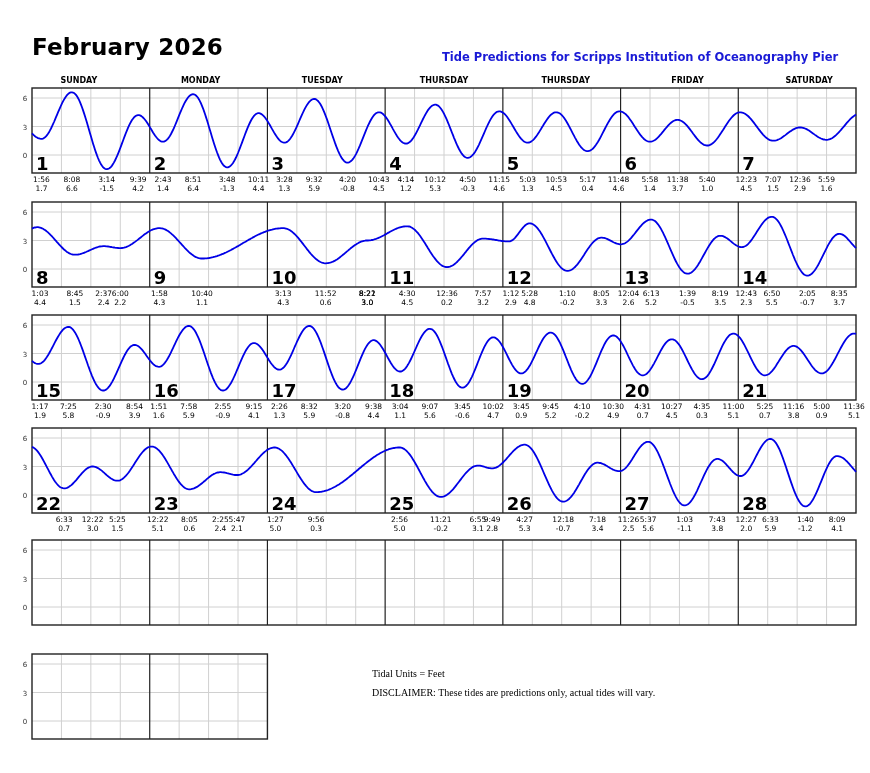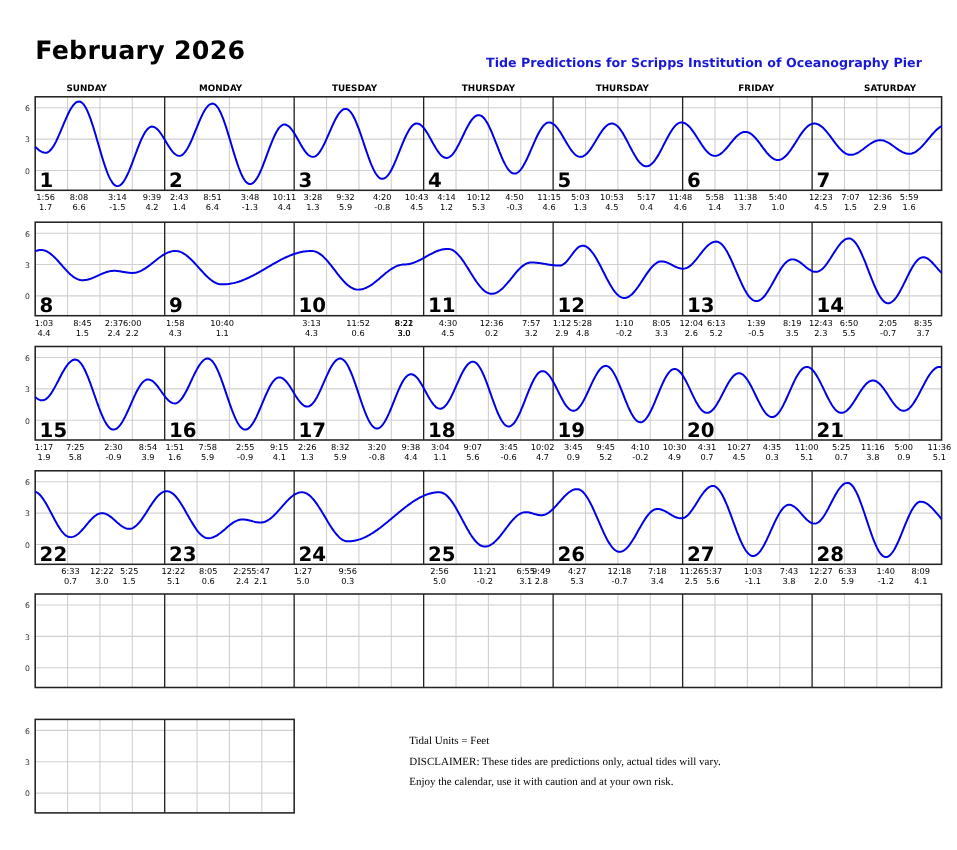--- a/index.html
+++ b/index.html
@@ -462,14 +462,13 @@
       <rect x="32" y="654" width="235.42857142857144" height="85" fill="none" stroke="#222222" stroke-width="1.4"></rect>
     </g>
     <text x="25" y="667" font-family="DejaVu Sans, sans-serif" font-size="7" text-anchor="middle" fill="#333">6</text>
     <text x="25" y="695.5" font-family="DejaVu Sans, sans-serif" font-size="7" text-anchor="middle" fill="#333">3</text>
     <text x="25" y="724" font-family="DejaVu Sans, sans-serif" font-size="7" text-anchor="middle" fill="#333">0</text>
   </svg>
 
 <div class="footer">
   <div>Tidal Units = Feet</div>
   <div>DISCLAIMER: These tides are predictions only, actual tides will vary.</div>
-  <div>Enjoy the calendar, use it with caution and at your own risk.</div>
 </div>
 
 </body></html>

